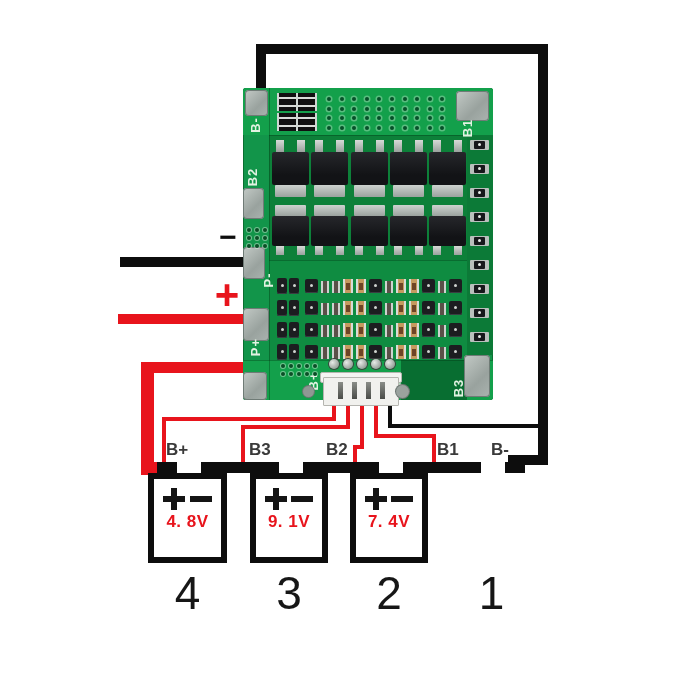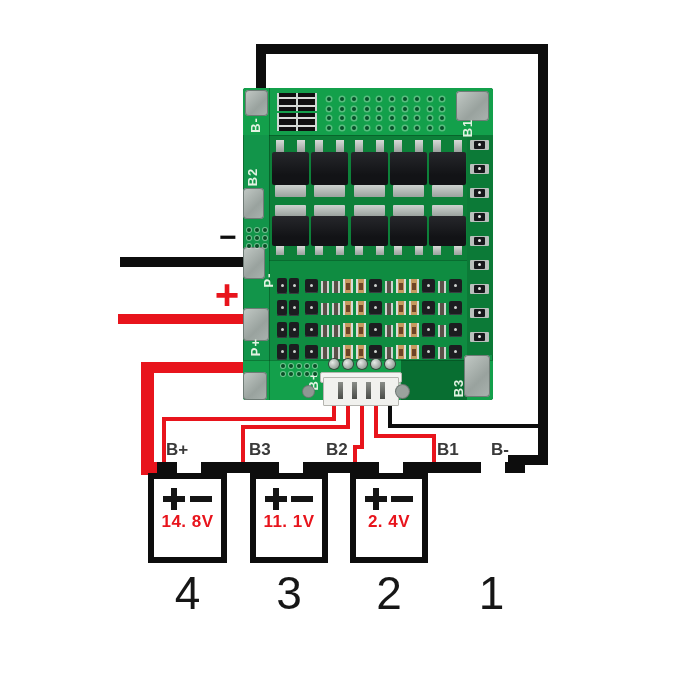--- a/index.html
+++ b/index.html
@@ -344,31 +344,31 @@
 
   <div class="tab" style="left:157px;width:20px;"></div>
   <div class="bridge" style="left:201px;width:78px;"></div>
   <div class="bridge" style="left:303px;width:76px;"></div>
   <div class="bridge" style="left:403px;width:78px;"></div>
   <div class="tab" style="left:505px;width:20px;"></div>
 
   <div class="bat" style="left:148px;width:79px;">
     <div class="t-plus"></div>
     <div class="t-minus"></div>
-    <div class="volt">14. 8V</div>
+    <div class="volt">4. 8V</div>
   </div>
   <div class="bat" style="left:250px;width:78px;">
     <div class="t-plus"></div>
     <div class="t-minus"></div>
-    <div class="volt">11. 1V</div>
+    <div class="volt">9. 1V</div>
   </div>
   <div class="bat" style="left:350px;width:78px;">
     <div class="t-plus"></div>
     <div class="t-minus"></div>
-    <div class="volt">2. 4V</div>
+    <div class="volt">7. 4V</div>
   </div>
 
   <div class="batnum" style="left:148px;width:79px;">4</div>
   <div class="batnum" style="left:250px;width:78px;">3</div>
   <div class="batnum" style="left:350px;width:78px;">2</div>
   <div class="batnum" style="left:452px;width:79px;">1</div>
 
 </div>
 
 </body></html>

